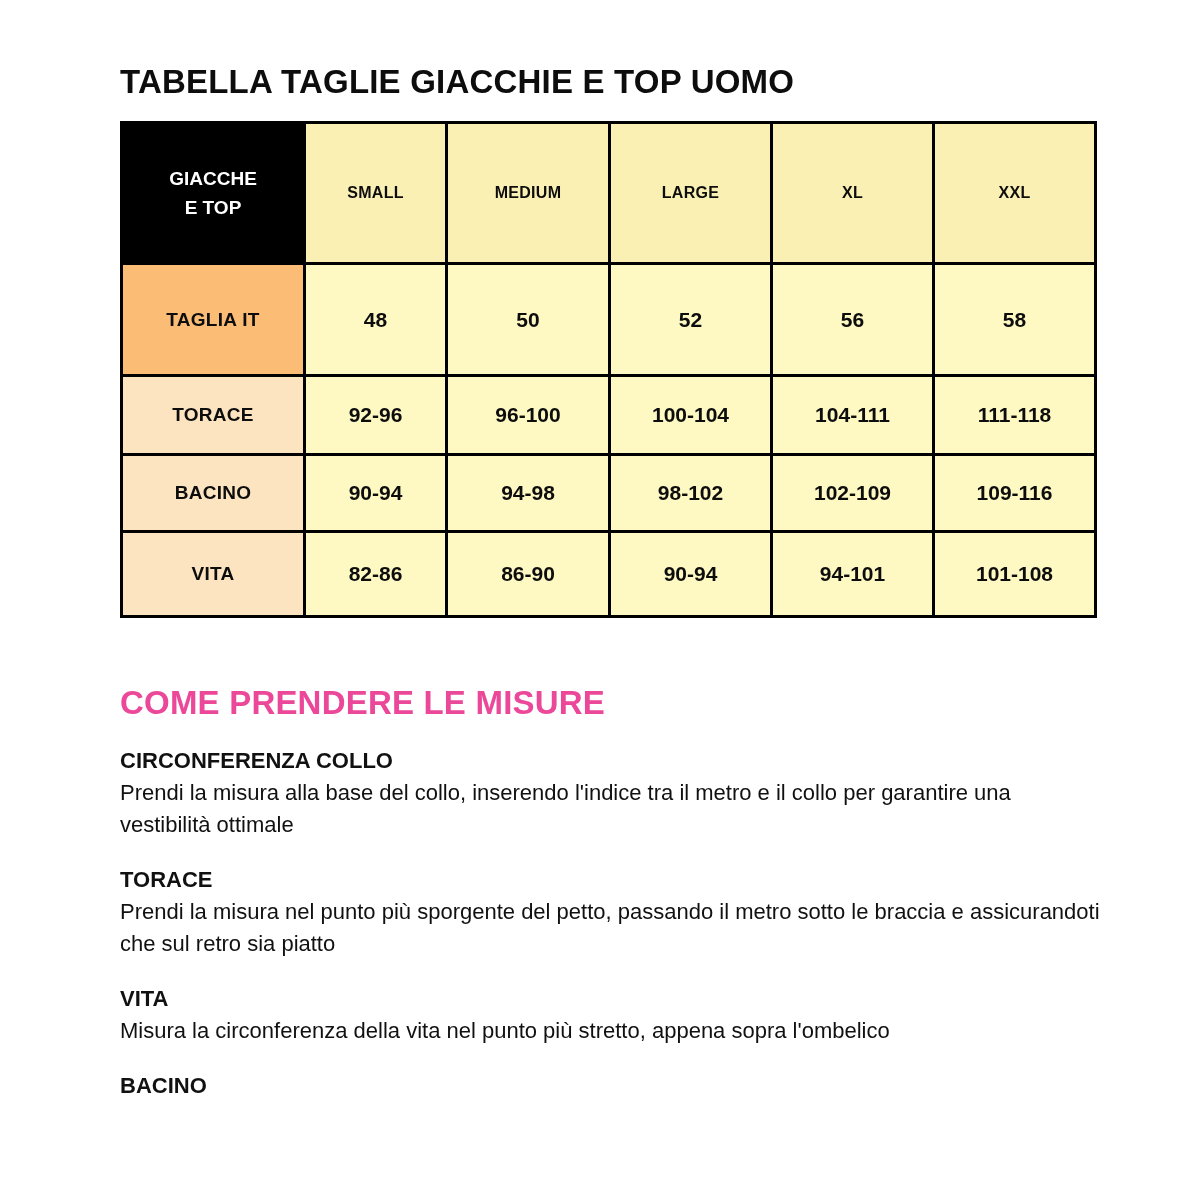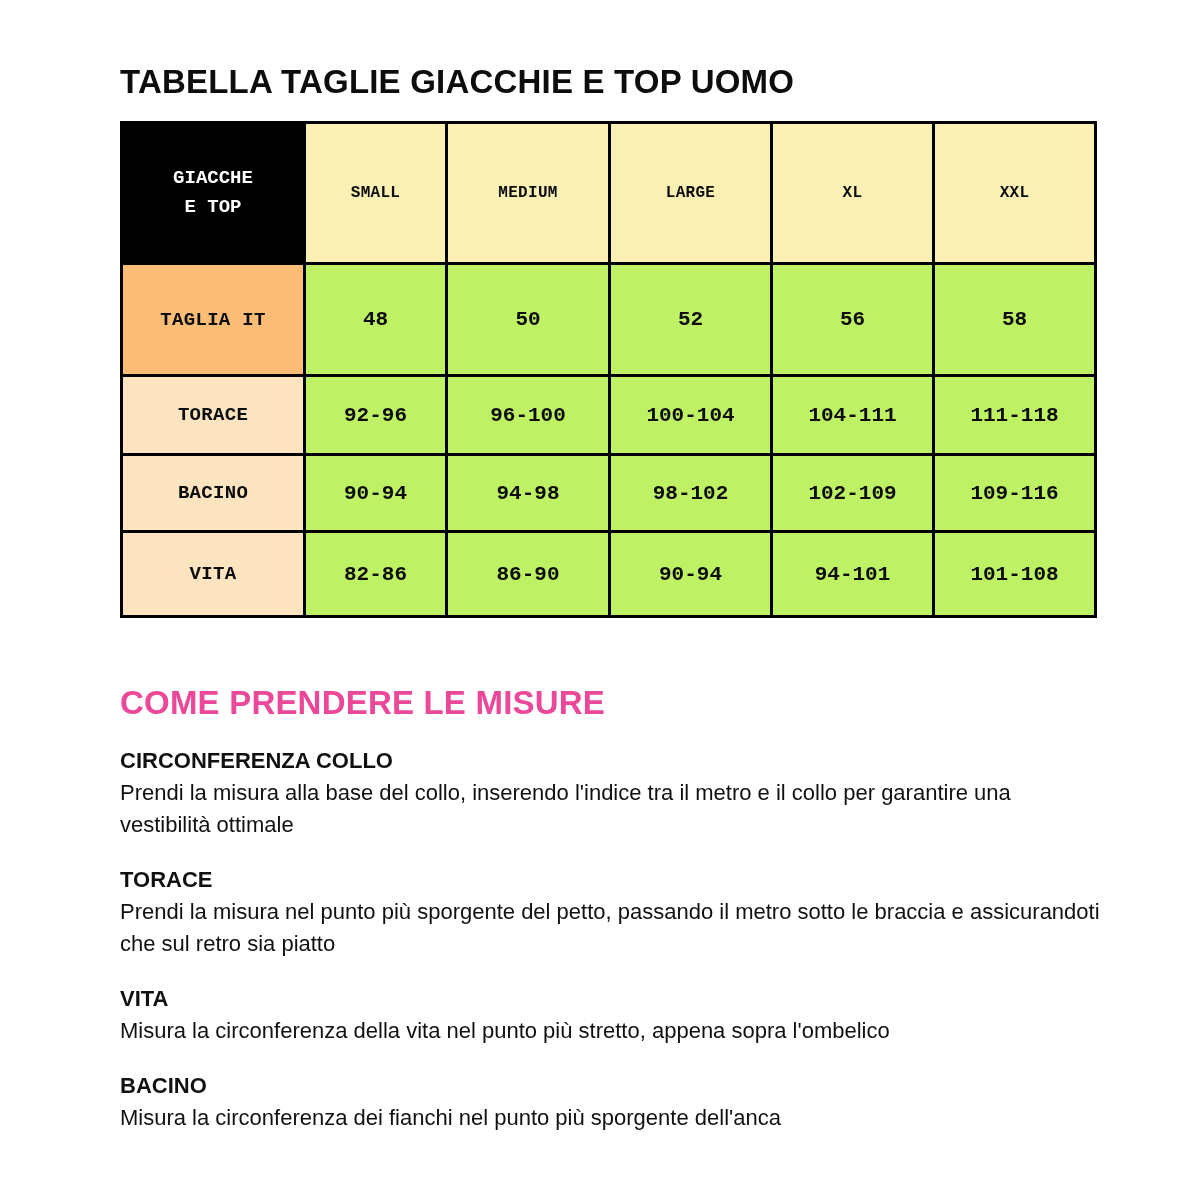--- a/index.html
+++ b/index.html
@@ -25,21 +25,20 @@
     font-weight:bold;
     letter-spacing:0.2px;
     line-height:1.1;
     margin-bottom:21px;
     color:#0d0d0d;
   }
   table.size-table{
     border-collapse:collapse;
     table-layout:fixed;
     width:974px;
-    font-family:Liberation Mono, monospace;
   }
   table.size-table td, table.size-table th{
     border:3px solid var(--c-black);
     text-align:center;
     vertical-align:middle;
     font-weight:bold;
     color:#0d0d0d;
   }
   tr.header-row{height:141px;}
   tr.row-taglia{height:112px;}
@@ -61,21 +60,21 @@
   }
   .row-label{
     background:var(--c-peach);
     font-size:19px;
     letter-spacing:0.3px;
   }
   tr.row-taglia .row-label{
     background:var(--c-orange);
   }
   .value-cell{
-    background:#bef264;
+    background:#fef9c3;
     font-size:21px;
   }
   .guide{
     margin-top:67px;
   }
   .guide-title{
     font-size:33px;
     font-weight:bold;
     letter-spacing:0.2px;
     line-height:1.1;
@@ -173,17 +172,16 @@
       <div class="g-text">Prendi la misura nel punto più sporgente del petto, passando il metro sotto le braccia e assicurandoti che sul retro sia piatto</div>
     </div>
 
     <div class="guide-item">
       <div class="g-heading">VITA</div>
       <div class="g-text">Misura la circonferenza della vita nel punto più stretto, appena sopra l'ombelico</div>
     </div>
 
     <div class="guide-item">
       <div class="g-heading">BACINO</div>
-      <div class="g-text">Misura la circonferenza dei fianchi nel punto più sporgente dell'anca</div>
     </div>
   </div>
 
 </div>
 
 </body></html>

